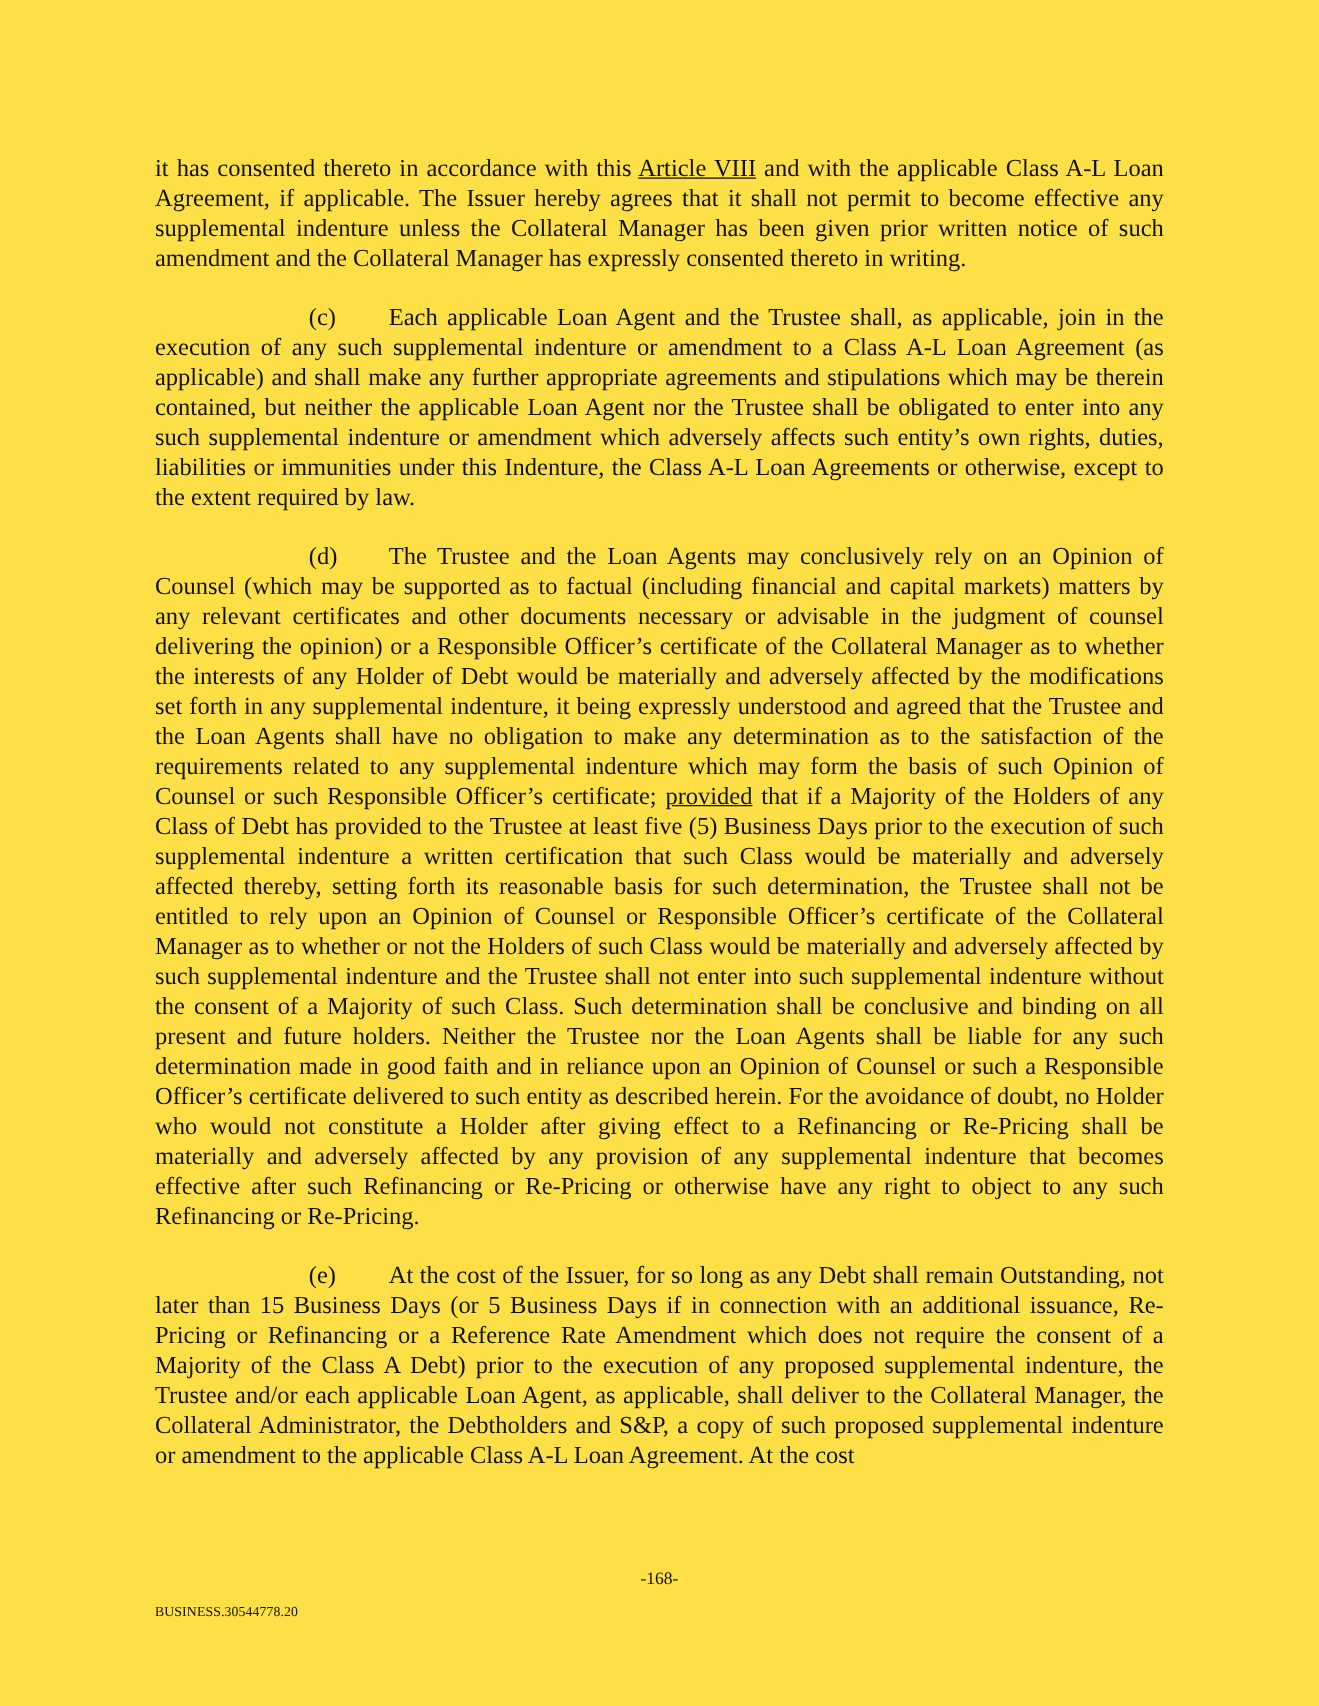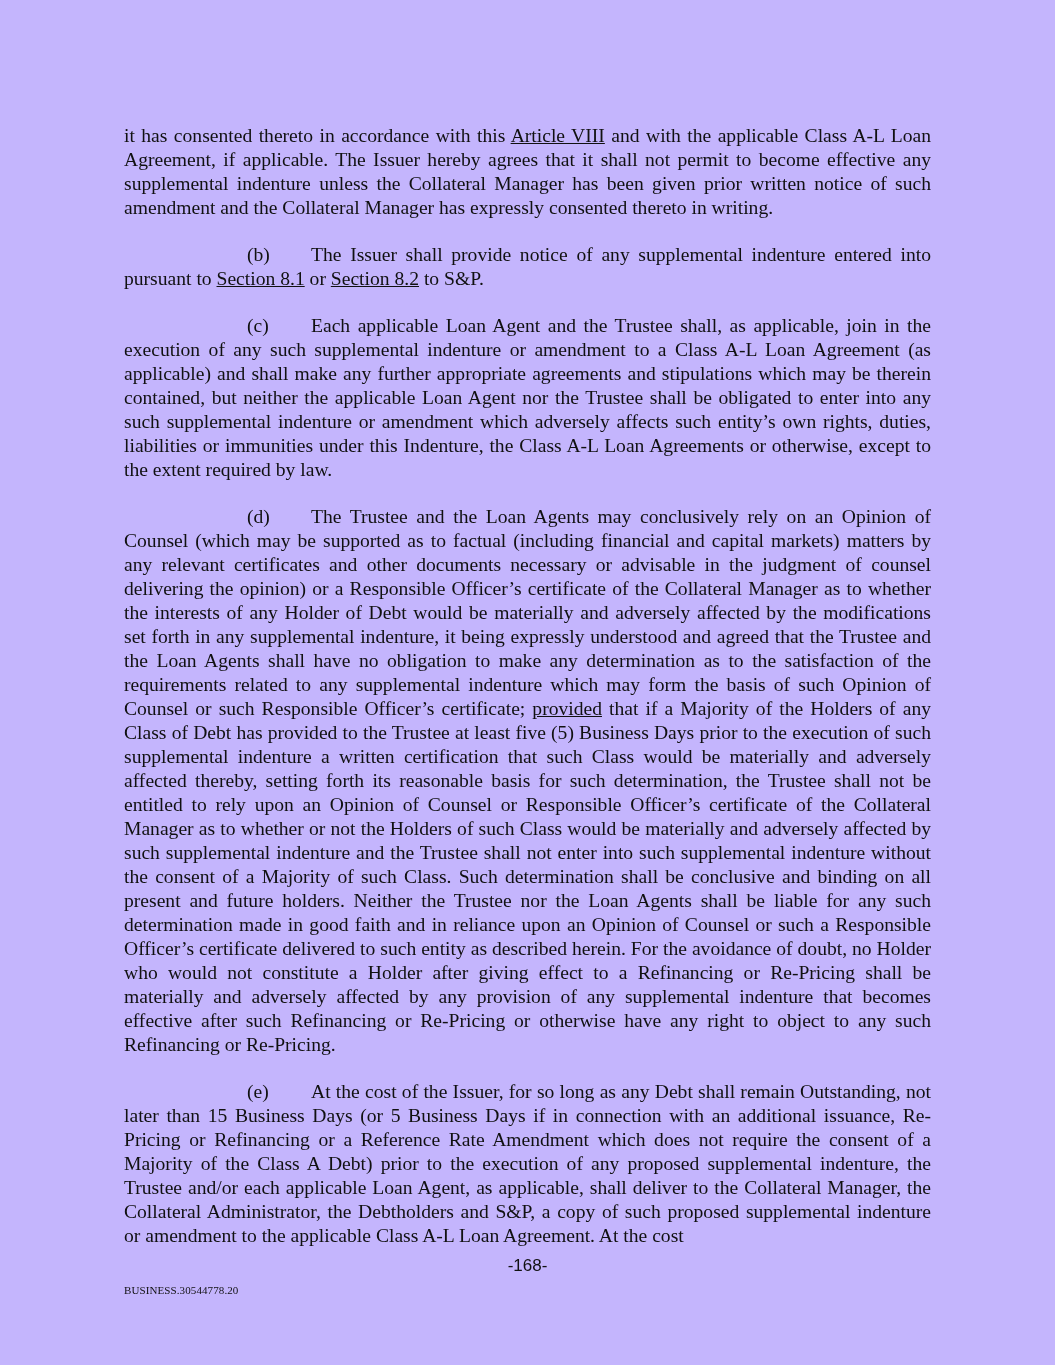--- a/index.html
+++ b/index.html
@@ -1,46 +1,45 @@
 <!DOCTYPE html>
 <html><head>
 <meta charset="utf-8">
 <style>
   html, body { margin: 0; padding: 0; background: #ffffff; }
   body { width: 1055px; height: 1365px; position: relative; overflow: hidden; }
   .page {
-    position: absolute; left: 0; top: 0; width: 1055px; height: 1365px; background: #c4b5fd;
+    position: absolute; left: 0; top: 0; width: 1055px; height: 1365px; background: #fde047;
   }
   .body-text {
     position: absolute; left: 124px; top: 124px; width: 807px;
     font-family: "Liberation Serif", serif; font-size: 19.6px; line-height: 24px;
     color: #111; text-align: justify;
   }
   .para { margin: 0 0 23px 0; }
   .para.first { margin-bottom: 23px; }
   .sub-label { display: inline-block; margin-left: 123px; width: 64px; }
   .u { text-decoration: underline; }
   .page-number {
     position: absolute; left: 0; width: 1055px; top: 1256px; text-align: center;
-    font-family: Liberation Sans, sans-serif; font-size: 17px; color: #111;
+    font-family: Liberation Serif, serif; font-size: 14px; color: #111;
   }
   .doc-id {
     position: absolute; left: 124px; top: 1284px;
     font-family: "Liberation Serif", serif; font-size: 11px; color: #111; letter-spacing: 0.1px;
   }
 </style>
 </head>
 <body>
 
 <div class="page">
   <div class="body-text">
 
     <p class="para first"><span>it has consented thereto in accordance with this </span><span class="u">Article VIII</span><span> and with the applicable Class A-L Loan Agreement, if applicable.  The Issuer hereby agrees that it shall not permit to become effective any supplemental indenture unless the Collateral Manager has been given prior written notice of such amendment and the Collateral Manager has expressly consented thereto in writing.</span></p>
 
-    <p class="para"><span class="sub-label">(b)</span><span>The Issuer shall provide notice of any supplemental indenture entered into pursuant to </span><span class="u">Section 8.1</span><span> or </span><span class="u">Section 8.2</span><span> to S&amp;P.</span></p>
 
     <p class="para"><span class="sub-label">(c)</span><span>Each applicable Loan Agent and the Trustee shall, as applicable,  join in the execution of any such supplemental indenture or amendment to a Class A-L Loan Agreement (as applicable) and shall make any further appropriate agreements and stipulations which may be therein contained, but neither the applicable Loan Agent nor the Trustee shall be obligated to enter into any such supplemental indenture or amendment which adversely affects such entity’s own rights, duties, liabilities or immunities under this Indenture, the Class A-L Loan Agreements  or otherwise, except to the extent required by law.</span></p>
 
     <p class="para"><span class="sub-label">(d)</span><span>The Trustee and the Loan Agents may conclusively rely on an Opinion of Counsel (which may be supported as to factual (including financial and capital markets) matters by any relevant certificates and other documents necessary or advisable in the judgment of counsel delivering the opinion) or a Responsible Officer’s certificate of the Collateral Manager as to whether the interests of any Holder of Debt would be materially and adversely affected by the modifications set forth in any supplemental indenture, it being expressly understood and agreed that the Trustee and the Loan Agents shall have no obligation to make any determination as to the satisfaction of the requirements related to any supplemental indenture which may form the basis of such Opinion of Counsel or such Responsible Officer’s certificate; </span><span class="u">provided</span><span> that if a Majority of the Holders of any Class of Debt has provided to the Trustee at least five (5) Business Days prior to the execution of such supplemental indenture a written certification that such Class would be materially and adversely affected thereby, setting forth its reasonable basis for such determination, the Trustee shall not be entitled to rely upon an Opinion of Counsel or Responsible Officer’s certificate of the Collateral Manager as to whether or not the Holders of such Class would be materially and adversely affected by such supplemental indenture and the Trustee shall not enter into such supplemental indenture without the consent of a Majority of such Class.  Such determination shall be conclusive and binding on all present and future holders.  Neither the Trustee nor the Loan Agents shall be liable for any such determination made in good faith and in reliance upon an Opinion of Counsel or such a Responsible Officer’s certificate delivered to such entity as described herein.  For the avoidance of doubt, no Holder who would not constitute a Holder after giving effect to a Refinancing or Re-Pricing shall be materially and adversely affected by any provision of any supplemental indenture that becomes effective after such Refinancing or Re-Pricing or otherwise have any right to object to any such Refinancing or Re-Pricing.</span></p>
 
     <p class="para"><span class="sub-label">(e)</span><span>At the cost of the Issuer, for so long as any Debt shall remain Outstanding, not later than 15 Business Days (or 5 Business Days if in connection with an additional issuance, Re-Pricing or Refinancing or a Reference Rate Amendment which does not require the consent of a Majority of the Class A Debt) prior to the execution of any proposed supplemental indenture, the Trustee and/or each applicable Loan Agent, as applicable, shall deliver to the Collateral Manager, the Collateral Administrator, the Debtholders and S&amp;P, a copy of such proposed supplemental indenture or amendment to the applicable Class A-L Loan Agreement.  At the cost</span></p>
 
   </div>
 
   <div class="page-number">-168-</div>

